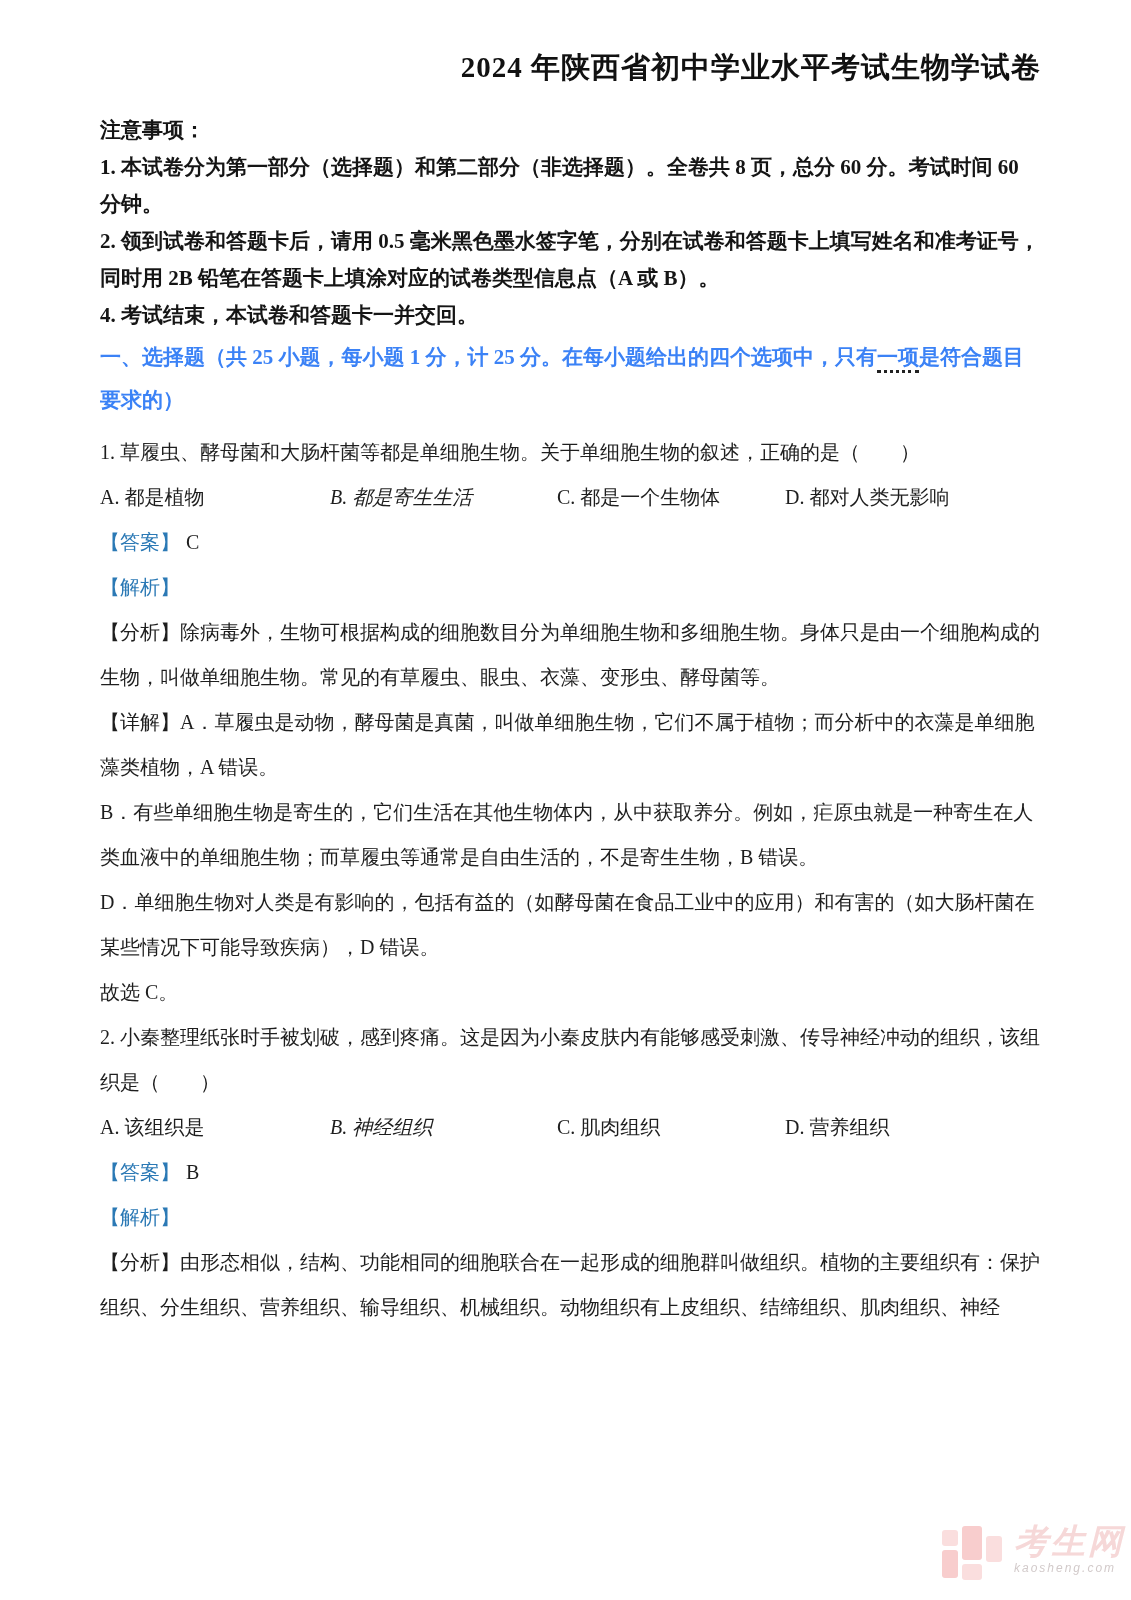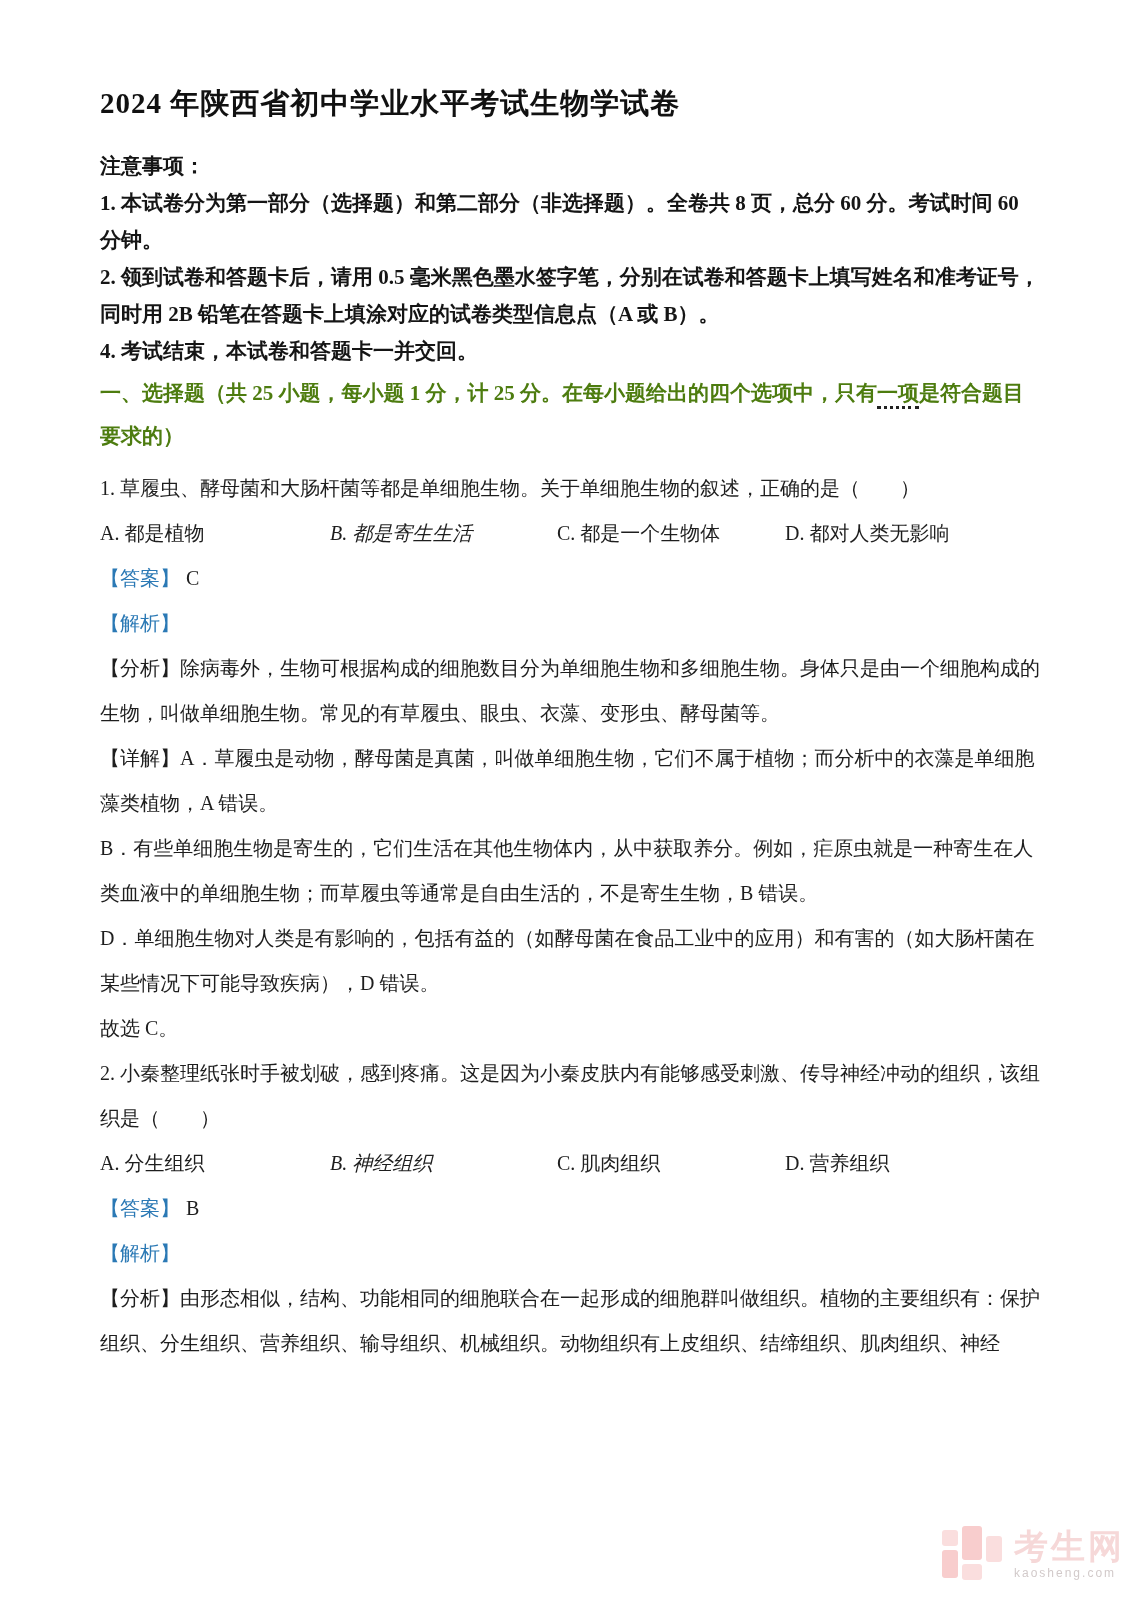--- a/index.html
+++ b/index.html
@@ -6,60 +6,61 @@
   .page{
     position:relative;
     width:1131px;height:1600px;
     background:#ffffff;
     overflow:hidden;
     font-family:"Liberation Serif","DejaVu Serif",serif;
     color:#1e1e1e;
   }
   .content{padding:0 90px 0 100px;}
   .title{
-    padding-top:84px;
-    text-align:left;
+    padding-top:48px;
+    text-align:right;
     font-size:29px;
     font-weight:bold;
     color:#111;
     letter-spacing:1px;
   }
   .front{
     margin-top:24px;
     font-size:21px;
     font-weight:bold;
     color:#151515;
   }
   .front p{margin:0;line-height:37px;}
   .section-head{
     margin-top:2px;
     font-size:21px;
     font-weight:bold;
     line-height:43px;
-    color:#4d7c0f;
+    color:#3b82f6;
   }
   .emph{border-bottom:3px dotted #222;padding-bottom:1px;}
   .qarea{
     margin-top:8px;
     font-size:20px;
   }
   .qarea p{margin:0;line-height:45px;}
   .options-row{display:flex;line-height:45px;}
   .opt{display:block;}
   .opt.w1{width:230px;}
   .opt.w2{width:227px;font-style:italic;}
   .opt.w3{width:228px;}
   .blue{color:#2b79b5;}
   .answer-val{margin-left:6px;color:#1e1e1e;}
   
   .watermark{
     position:absolute;
     right:6px;bottom:16px;
-    display:flex;align-items:center;
+    display:flex;align-items:flex-start;
     user-select:none;
+    font-style:italic;
   }
   .wm-logo{position:relative;width:66px;height:60px;margin-right:8px;}
   .wm-b{position:absolute;border-radius:3px;background:#f8cdcd;}
   .wm-b1{left:2px;top:6px;width:16px;height:16px;background:#fadede;}
   .wm-b2{left:2px;top:26px;width:16px;height:28px;}
   .wm-b3{left:22px;top:2px;width:20px;height:34px;}
   .wm-b4{left:22px;top:40px;width:20px;height:16px;background:#fadede;}
   .wm-b5{left:46px;top:12px;width:16px;height:26px;background:#fadede;}
   .wm-text{display:flex;flex-direction:column;line-height:1;}
   .wm-name{
@@ -105,21 +106,21 @@
         <p>【分析】除病毒外，生物可根据构成的细胞数目分为单细胞生物和多细胞生物。身体只是由一个细胞构成的生物，叫做单细胞生物。常见的有草履虫、眼虫、衣藻、变形虫、酵母菌等。</p>
         <p>【详解】A．草履虫是动物，酵母菌是真菌，叫做单细胞生物，它们不属于植物；而分析中的衣藻是单细胞藻类植物，A 错误。</p>
         <p>B．有些单细胞生物是寄生的，它们生活在其他生物体内，从中获取养分。例如，疟原虫就是一种寄生在人类血液中的单细胞生物；而草履虫等通常是自由生活的，不是寄生生物，B 错误。</p>
         <p>D．单细胞生物对人类是有影响的，包括有益的（如酵母菌在食品工业中的应用）和有害的（如大肠杆菌在某些情况下可能导致疾病），D 错误。</p>
         <p>故选 C。</p>
       </div>
 
       <div>
         <p>2. 小秦整理纸张时手被划破，感到疼痛。这是因为小秦皮肤内有能够感受刺激、传导神经冲动的组织，该组织是（　　）</p>
         <div class="options-row">
-          <span class="opt w1">A. 分生组织</span>
+          <span class="opt w1">A. 该组织是</span>
           <span class="opt w2">B. 神经组织</span>
           <span class="opt w3">C. 肌肉组织</span>
           <span class="opt">D. 营养组织</span>
         </div>
         <p><span class="blue">【答案】</span><span class="answer-val">B</span></p>
         <p class="blue">【解析】</p>
         <p>【分析】由形态相似，结构、功能相同的细胞联合在一起形成的细胞群叫做组织。植物的主要组织有：保护组织、分生组织、营养组织、输导组织、机械组织。动物组织有上皮组织、结缔组织、肌肉组织、神经</p>
       </div>
 
     </div>

